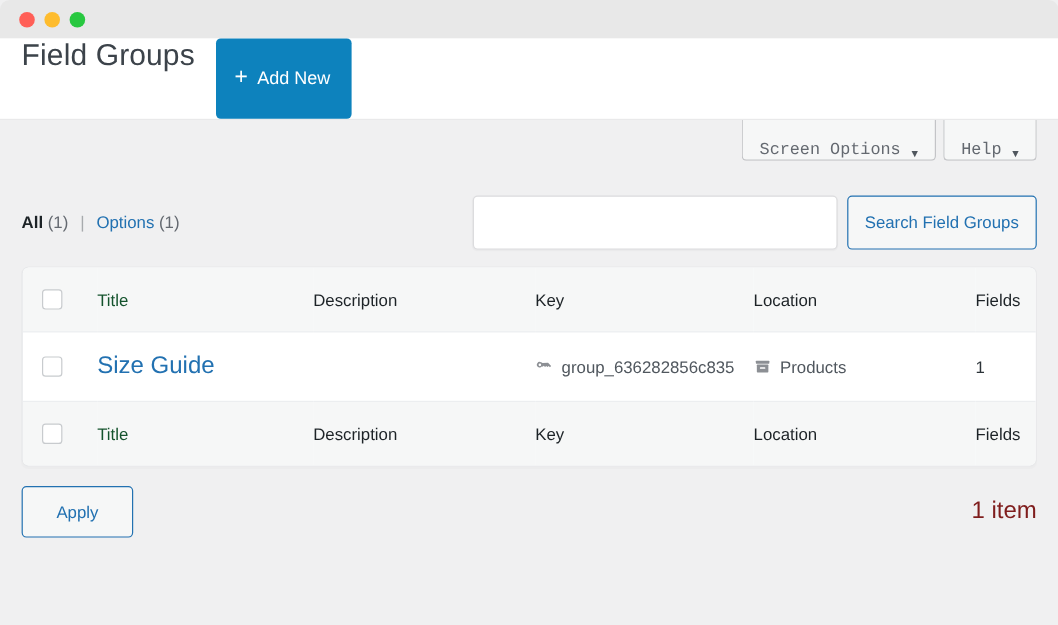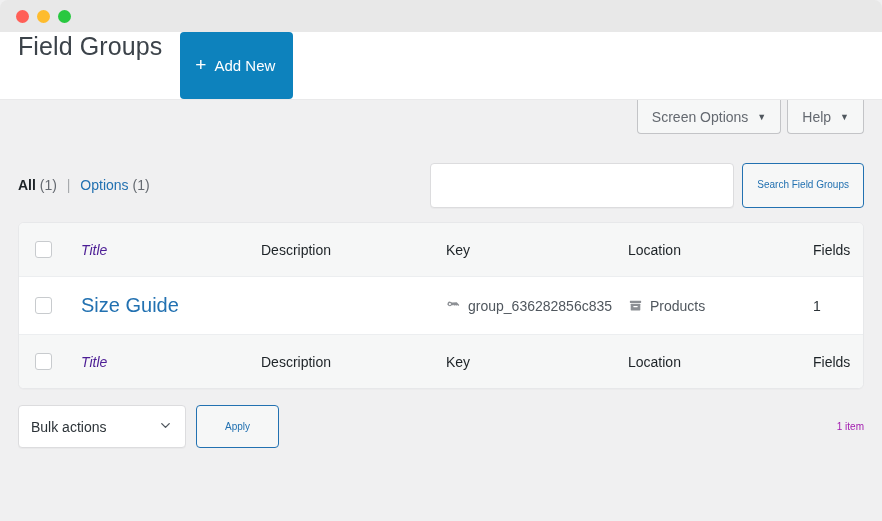--- a/index.html
+++ b/index.html
@@ -86,32 +86,33 @@
   .meta-tabs {
     display: flex;
     justify-content: flex-end;
     gap: 6px;
     padding: 0 18px;
     height: 40px;
     box-sizing: border-box;
   }
   .meta-tab {
     display: inline-flex;
-    align-items: center;
+    align-items: flex-end;
     gap: 9px;
     background: #f6f7f7;
     border: 1px solid #c3c4c7;
     border-top: none;
     border-radius: 0 0 4px 4px;
     padding: 0 14px;
     height: 34px;
     font-size: 14px;
     color: #646970;
     cursor: pointer;
     box-sizing: border-box;
+    font-family: Liberation Mono, monospace;
   }
   .caret {
     font-size: 9px;
     line-height: 1;
     color: #50575e;
     position: relative;
     top: 1px;
   }
 
   
@@ -160,21 +161,21 @@
     font-family: "Liberation Sans", sans-serif;
     color: #2c3338;
     outline: none;
     box-shadow: 0 1px 1px rgba(0,0,0,0.03);
   }
   .btn-secondary {
     background: #f6f7f7;
     border: 1px solid #2271b1;
     color: #2271b1;
     border-radius: 4px;
-    font-size: 10px;
+    font-size: 14px;
     font-family: "Liberation Sans", sans-serif;
     cursor: pointer;
     padding: 0 14px;
     height: 45px;
     line-height: 1;
     white-space: nowrap;
   }
 
   
   .table-wrap {
@@ -215,23 +216,22 @@
     background: #ffffff;
   }
   .col-cb     { width: 46px;  padding-left: 16px !important; }
   .col-title  { width: 180px; }
   .col-desc   { width: 185px; margin-left: 36px; }
   .col-key    { width: 182px; }
   .col-loc    { width: 185px; }
   .col-fields { width: 90px; }
 
   .th-link {
-    color: #4c1d95;
-    cursor: pointer;
-    font-style: italic;
+    color: #14532d;
+    cursor: pointer;
   }
   .cb {
     width: 17px;
     height: 17px;
     box-sizing: border-box;
     border: 1px solid #c8cbce;
     border-radius: 3px;
     background: #ffffff;
     display: inline-block;
     cursor: pointer;
@@ -299,22 +299,22 @@
     right: 12px;
     top: 50%;
     transform: translateY(-50%);
     color: #50575e;
   }
   .apply-btn {
     height: 43px;
     padding: 0 28px;
   }
   .item-count {
-    font-size: 10px;
-    color: #a21caf;
+    font-size: 20px;
+    color: #7f1d1d;
   }
 </style>
 </head>
 <body>
 
 <div class="window">
 
   <div class="titlebar">
     <span class="dot dot-close"></span>
     <span class="dot dot-min"></span>
@@ -419,26 +419,18 @@
           <th class="col-key">Key</th>
           <th class="col-loc">Location</th>
           <th class="col-fields">Fields</th>
         </tr>
       </tfoot>
     </table>
   </div>
 
   <div class="tablenav">
     <div class="bulk-left">
-      <div class="bulk-select">
-        <span>Bulk actions</span>
-        <span class="chev">
-          <svg width="15" height="15" viewBox="0 0 20 20" aria-hidden="true">
-            <path d="M5 7.5l5 5 5-5" fill="none" stroke="currentColor" stroke-width="1.8" stroke-linecap="round" stroke-linejoin="round"></path>
-          </svg>
-        </span>
-      </div>
       <button class="btn-secondary apply-btn">Apply</button>
     </div>
     <div class="item-count">1 item</div>
   </div>
 
 </div>
 
 </body></html>

